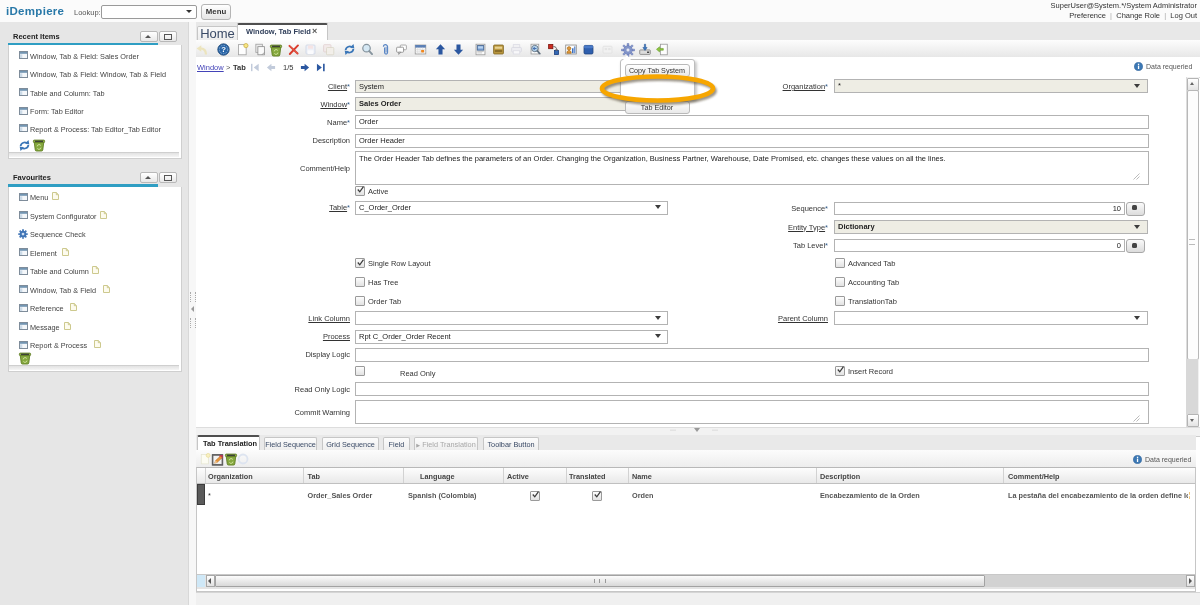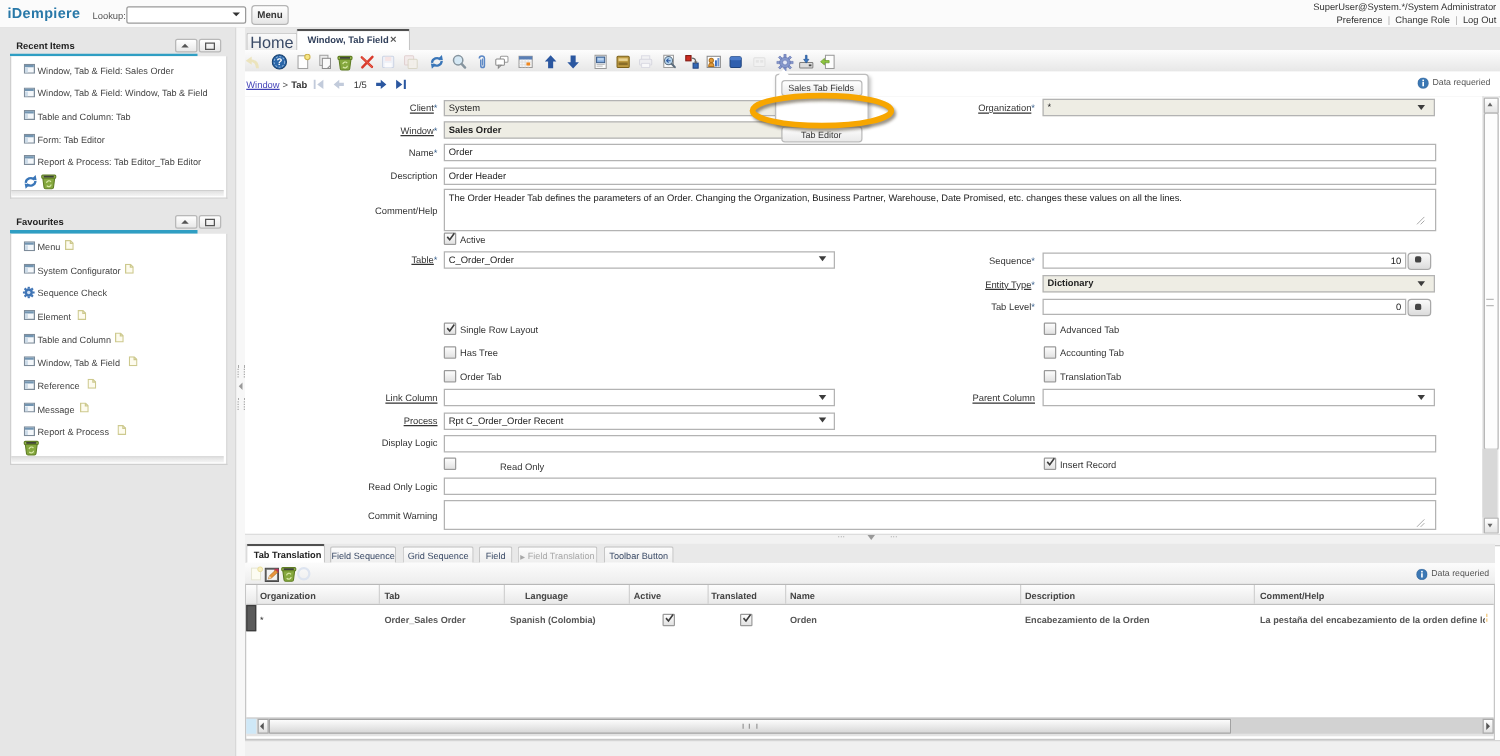--- a/index.html
+++ b/index.html
@@ -466,21 +466,21 @@
 <div class="abs" style="left:1187px;top:78px;width:10px;height:11px;background:linear-gradient(#fff,#e4e4e4);border:1px solid #b4b4b4;border-radius:1px;"></div>
 <div class="abs" style="left:1189.5px;top:82px;width:0;height:0;border-left:2.5px solid transparent;border-right:2.5px solid transparent;border-bottom:3px solid #666;"></div>
 <div class="abs" style="left:1187px;top:90px;width:10px;height:268px;background:#fdfdfd;border:1px solid #b8b8b8;border-radius:2px;"></div>
 <div class="abs" style="left:1189px;top:239px;width:6px;height:4px;border-top:1px solid #bbb;border-bottom:1px solid #bbb;"></div>
 <div class="abs" style="left:1186px;top:359px;width:12px;height:55px;background:#d8d8d8;"></div>
 <div class="abs" style="left:1187px;top:414px;width:10px;height:11px;background:linear-gradient(#fff,#e4e4e4);border:1px solid #b4b4b4;border-radius:1px;"></div>
 <div class="abs" style="left:1189.5px;top:418.5px;width:0;height:0;border-left:2.5px solid transparent;border-right:2.5px solid transparent;border-top:3px solid #666;"></div>
 
 <div class="abs" style="left:620px;top:59px;width:73px;height:39px;background:#fff;border:1px solid #bdbdbd;border-radius:3px;box-shadow:1.5px 2px 3px rgba(0,0,0,0.22);"></div>
 <div class="abs" style="left:623px;top:54.5px;width:0;height:0;border-left:4.5px solid transparent;border-right:4.5px solid transparent;border-bottom:5px solid #fff;"></div>
-<div class="tbtn" style="left:624.5px;top:64px;width:63px;height:11px;line-height:11px;font-size:7.2px;">Sales Tab Fields</div>
+<div class="tbtn" style="left:624.5px;top:64px;width:63px;height:11px;line-height:11px;font-size:7.2px;">Copy Tab System</div>
 <div class="tbtn" style="left:624.5px;top:81.5px;width:63px;height:11px;line-height:11px;font-size:7.2px;margin-top:19px;">Tab Editor</div>
 <svg class="abs" style="left:594px;top:69px;" width="128" height="40">
       <defs>
         <filter id="eb" x="-30%" y="-50%" width="160%" height="200%">
           <feGaussianBlur stdDeviation="1.1"></feGaussianBlur>
         </filter>
       </defs>
       <ellipse cx="65.2" cy="21.8" rx="55.5" ry="12" fill="none" stroke="#4a3c28" stroke-width="4.4" opacity="0.55" filter="url(#eb)"></ellipse>
       <ellipse cx="63.5" cy="19.5" rx="55.5" ry="12" fill="none" stroke="#f7a600" stroke-width="4.6"></ellipse>
     </svg>

